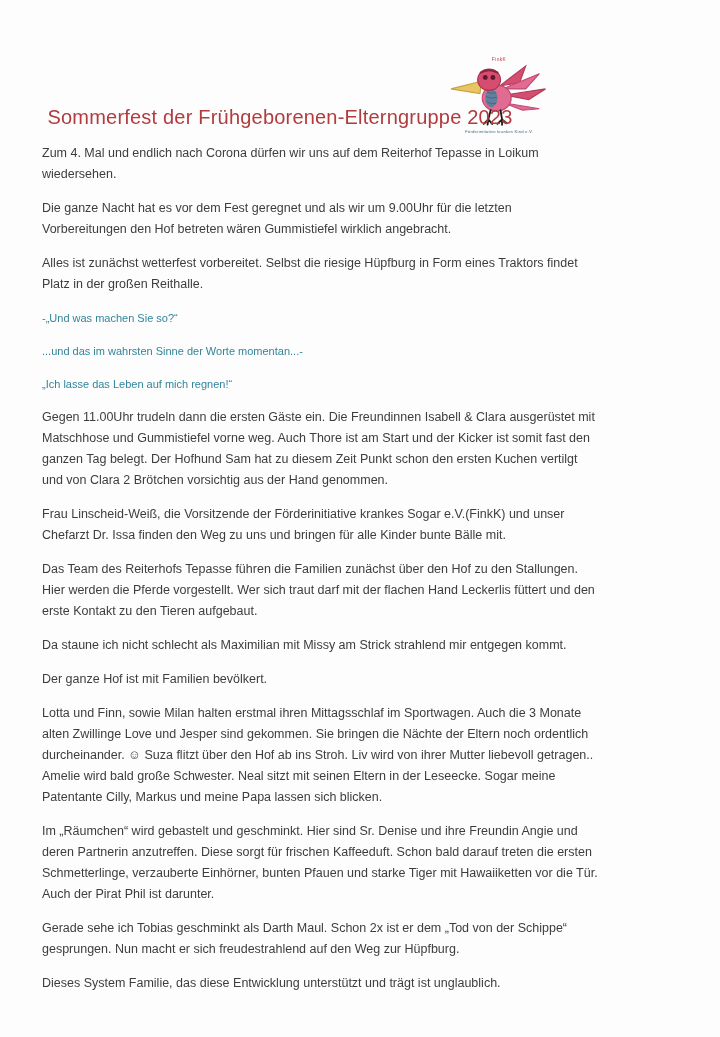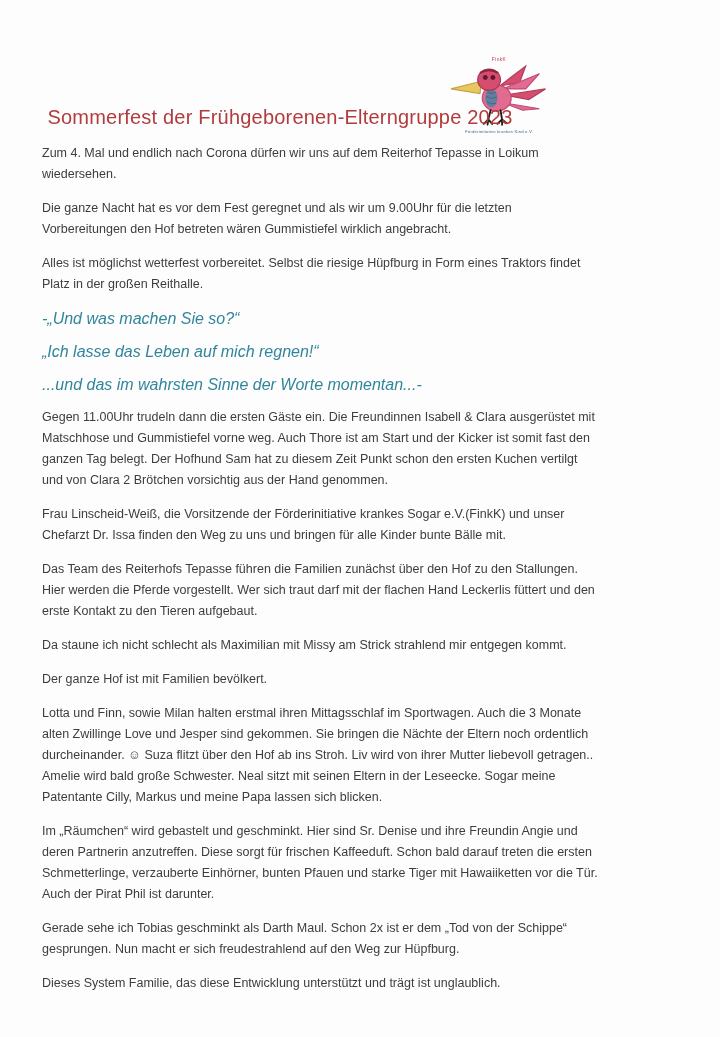--- a/index.html
+++ b/index.html
@@ -54,22 +54,21 @@
     margin: 0 auto;
   }
   .content p {
     margin: 0 0 13px 0;
     font-size: 12.5px;
     line-height: 21px;
     color: #3d3d3d;
     text-align: left;
   }
   .content p.quote {
-    font-size: 16px;
-    font-style: italic;
+    font-size: 11px;
     color: #31859b;
     margin: 0 0 12px 0;
   }
   .content p.para-3 { margin-top: 1px; }
 </style>
 </head>
 <body>
 
 <div class="page">
 
@@ -100,24 +99,24 @@
       </svg>
     </span>
     <div class="logo-caption">Förderinitiative krankes Kind e.V.</div>
   </div>
 
   <h1 class="title">Sommerfest der Frühgeborenen-Elterngruppe 2023</h1>
 
   <div class="content">
     <p class="para-0">Zum 4. Mal und endlich nach Corona dürfen wir uns auf dem Reiterhof Tepasse in Loikum wiedersehen.</p>
     <p class="para-1">Die ganze Nacht hat es vor dem Fest geregnet und als wir um 9.00Uhr für die letzten Vorbereitungen den Hof betreten wären Gummistiefel wirklich angebracht.</p>
-    <p class="para-2">Alles ist möglichst wetterfest vorbereitet. Selbst die riesige Hüpfburg in Form eines Traktors findet Platz in der großen Reithalle.</p>
+    <p class="para-2">Alles ist zunächst wetterfest vorbereitet. Selbst die riesige Hüpfburg in Form eines Traktors findet Platz in der großen Reithalle.</p>
     <p class="quote para-3">-„Und was machen Sie so?“</p>
+    <p class="quote para-5">...und das im wahrsten Sinne der Worte momentan...-</p>
     <p class="quote para-4">„Ich lasse das Leben auf mich regnen!“</p>
-    <p class="quote para-5">...und das im wahrsten Sinne der Worte momentan...-</p>
     <p class="para-6">Gegen 11.00Uhr trudeln dann die ersten Gäste ein. Die Freundinnen Isabell &amp; Clara ausgerüstet mit Matschhose und Gummistiefel vorne weg. Auch Thore ist am Start und der Kicker ist somit fast den ganzen Tag belegt. Der Hofhund Sam hat zu diesem Zeit Punkt schon den ersten Kuchen vertilgt und von Clara 2 Brötchen vorsichtig aus der Hand genommen.</p>
     <p class="para-7">Frau Linscheid-Weiß, die Vorsitzende der Förderinitiative krankes Sogar e.V.(FinkK) und unser Chefarzt Dr. Issa finden den Weg zu uns und bringen für alle Kinder bunte Bälle mit.</p>
     <p class="para-8">Das Team des Reiterhofs Tepasse führen die Familien zunächst über den Hof zu den Stallungen. Hier werden die Pferde vorgestellt. Wer sich traut darf mit der flachen Hand Leckerlis füttert und den erste Kontakt zu den Tieren aufgebaut.</p>
     <p class="para-10">Da staune ich nicht schlecht als Maximilian mit Missy am Strick strahlend mir entgegen kommt.</p>
     <p class="para-11">Der ganze Hof ist mit Familien bevölkert.</p>
     <p class="para-12">Lotta und Finn, sowie Milan halten erstmal ihren Mittagsschlaf im Sportwagen. Auch die 3 Monate alten Zwillinge Love und Jesper sind gekommen. Sie bringen die Nächte der Eltern noch ordentlich durcheinander. ☺ Suza flitzt über den Hof ab ins Stroh. Liv wird von ihrer Mutter liebevoll getragen.. Amelie wird bald große Schwester. Neal sitzt mit seinen Eltern in der Leseecke. Sogar meine Patentante Cilly, Markus und meine Papa lassen sich blicken.</p>
     <p class="para-13">Im „Räumchen“ wird gebastelt und geschminkt. Hier sind Sr. Denise und ihre Freundin Angie und deren Partnerin anzutreffen. Diese sorgt für frischen Kaffeeduft. Schon bald darauf treten die ersten Schmetterlinge, verzauberte Einhörner, bunten Pfauen und starke Tiger mit Hawaiiketten vor die Tür. Auch der Pirat Phil ist darunter.</p>
     <p class="para-14">Gerade sehe ich Tobias geschminkt als Darth Maul. Schon 2x ist er dem „Tod von der Schippe“ gesprungen. Nun macht er sich freudestrahlend auf den Weg zur Hüpfburg.</p>
     <p class="para-15">Dieses System Familie, das diese Entwicklung unterstützt und trägt ist unglaublich.</p>
   </div>

